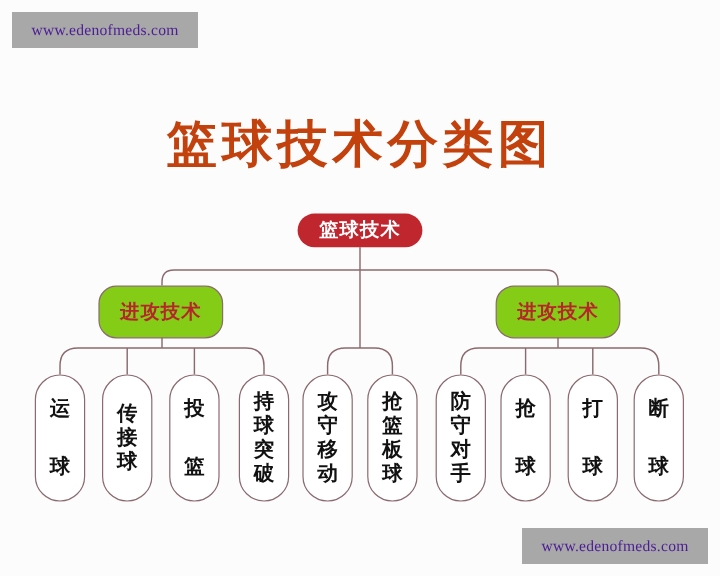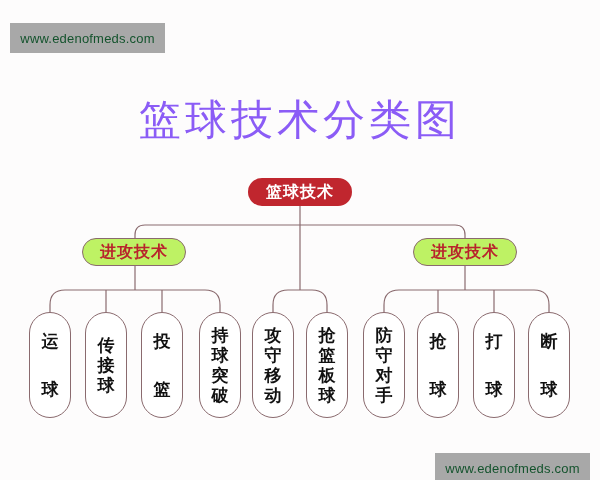--- a/index.html
+++ b/index.html
@@ -2,44 +2,43 @@
 <html><head>
   <meta charset="utf-8">
   <style>
     html, body { margin: 0; padding: 0; }
     body {
       width: 600px; height: 480px; position: relative; overflow: hidden;
       background: #fdfcfc;
       font-family: "DejaVu Sans", sans-serif;
     }
     .watermark {
-      position: absolute; background: #a8a8a8; color: #14532d;
-      font-family: Liberation Sans, sans-serif; font-size: 13px;
+      position: absolute; background: #a8a8a8; color: #4c1d95;
+      font-family: Liberation Serif, serif; font-size: 13px;
       display: flex; align-items: center; justify-content: center;
       letter-spacing: 0.2px;
-      margin-top: 13px;
     }
     .wm-top { left: 10px; top: 10px; width: 155px; height: 30px; }
     .wm-bottom { left: 435px; top: 440px; width: 155px; height: 30px; }
 
     .title {
       position: absolute; left: 0; width: 600px; top: 92px;
-      text-align: center; font-size: 42px; font-weight: normal; color: #8b5cf6;
+      text-align: center; font-size: 42px; font-weight: bold; color: #c2410c;
       letter-spacing: 4px;
     }
     svg.lines { position: absolute; left: 0; top: 0; }
     .root {
       position: absolute; left: 248px; top: 178px; width: 104px; height: 28px;
       background: #c0262e; color: #fff; border-radius: 14px;
       display: flex; align-items: center; justify-content: center;
       font-size: 16px; font-weight: bold; letter-spacing: 1px; font-family: Liberation Serif, serif;
     }
     .mid {
-      position: absolute; top: 238px; width: 104px; height: 28px;
-      background: #bef264; border: 1.3px solid #8a6a6e; border-radius: 15px;
+      position: absolute; top: 238px; width: 104px; height: 44px;
+      background: #84cc16; border: 1.3px solid #8a6a6e; border-radius: 15px;
       color: #b8242c; font-size: 16px; font-weight: bold;
       display: flex; align-items: center; justify-content: center; letter-spacing: 1px;
       box-sizing: border-box;
     }
     .mid-left { left: 82px; }
     .mid-right { left: 413px; }
     .leaf {
       position: absolute; top: 312px; width: 42px; height: 106px;
       background: #fff; border: 1.3px solid #8a6a6e; border-radius: 21px;
       box-sizing: border-box;

